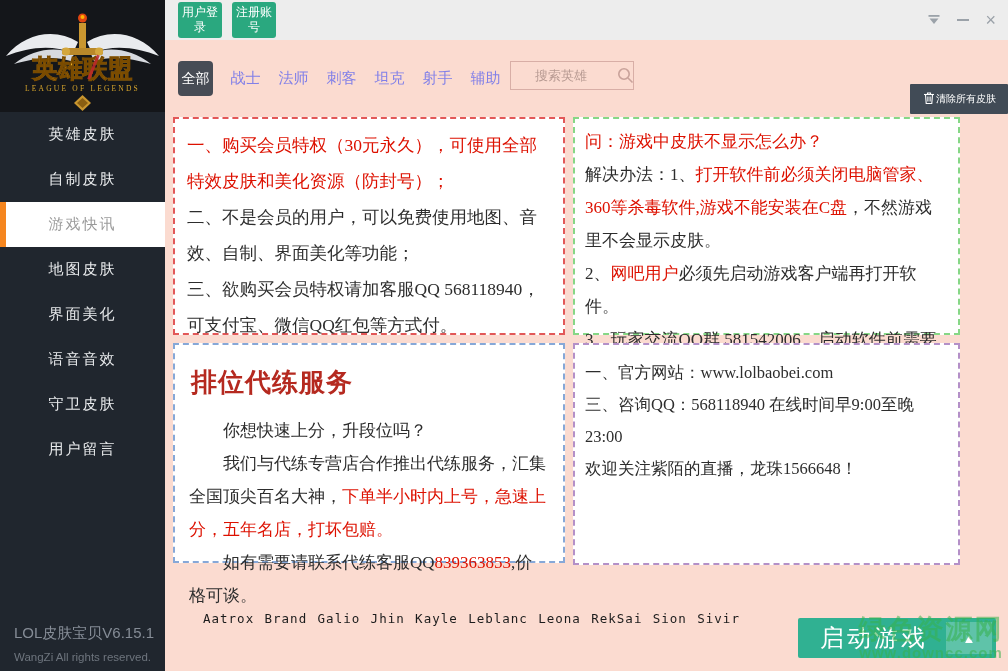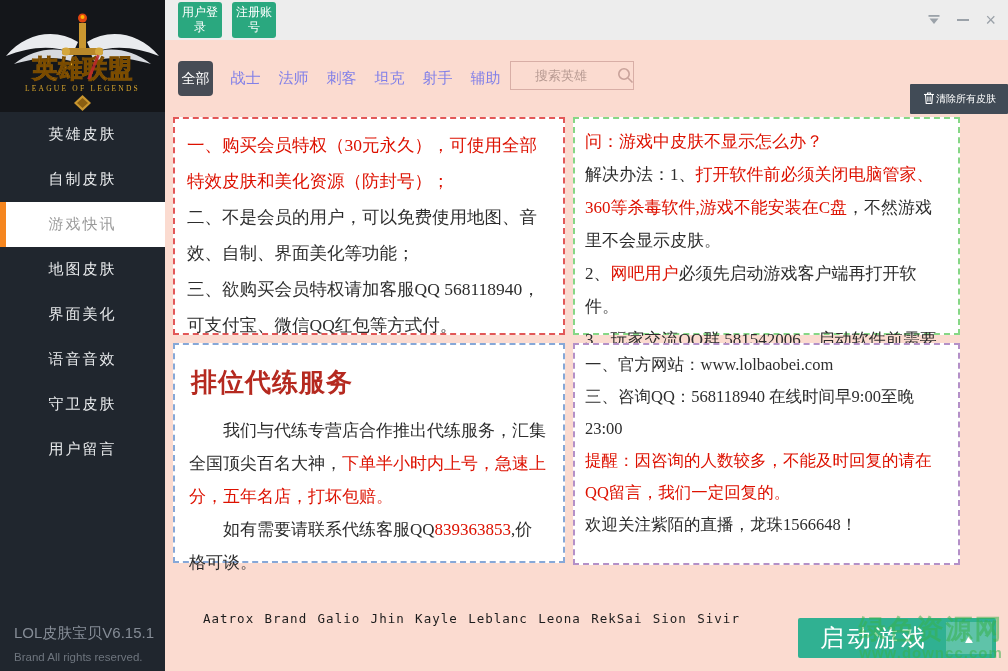--- a/index.html
+++ b/index.html
@@ -52,21 +52,21 @@
   .search-ic{margin-right:5px;display:flex;}
   .clear-btn{position:absolute;right:0;top:22px;height:30px;background:var(--clear-btn-bg);color:#fff;
     border:none;font-size:10px;display:flex;align-items:center;padding:0 12px;
     cursor:pointer;font-family:inherit;border-radius:1px;margin-top:22px;}
 
   
   .panel{position:absolute;background:#fff;}
   .panel-red{left:8px;top:77px;width:392px;height:218px;border:2px dashed var(--border-red);padding:8px 12px;}
   .panel-green{left:408px;top:77px;width:387px;height:218px;border:2px dashed var(--border-green);padding:6px 10px;}
   .panel-blue{left:8px;top:303px;width:392px;height:220px;border:2px dashed var(--border-blue);padding:16px 14px;}
-  .panel-purple{left:408px;top:303px;width:387px;height:222px;border:2px dashed var(--border-purple);padding:4px 10px;}
+  .panel-purple{left:408px;top:303px;width:387px;height:222px;border:2px dashed var(--border-purple);padding:12px 10px;}
   .panel p{font-family:"Liberation Serif","DejaVu Serif",serif;}
   .panel-red p{font-size:17.5px;line-height:36px;}
   .panel-green p{font-size:17px;line-height:33px;}
   .panel-blue p{font-size:17px;line-height:33px;}
   .panel-purple p{font-size:16.5px;line-height:32px;}
   .red{color:var(--red-text);} .dark{color:var(--dark-text);}
   .indent{text-indent:2em;}
   .boost-title{font-family:"Liberation Serif","DejaVu Serif",serif;font-size:26px;font-weight:bold;
     color:var(--boost-title);letter-spacing:1px;margin:4px 0 14px 2px;}
 
@@ -136,21 +136,21 @@
         </div>
       <div class="menu-item">
           <span>守卫皮肤</span>
         </div>
       <div class="menu-item">
           <span>用户留言</span>
         </div>
     </nav>
     <div class="sidebar-footer">
       <div class="version">LOL皮肤宝贝V6.15.1</div>
-      <div class="copyright">Brand All rights reserved.</div>
+      <div class="copyright">WangZi All rights reserved.</div>
     </div>
   </aside>
 
   <header class="topbar">
     <button class="auth-btn btn-login">用户登录</button>
     <button class="auth-btn btn-register">注册账号</button>
     <div class="win-controls">
       <span class="win-ctl">
         <svg width="14" height="12" viewBox="0 0 14 12">
             <rect x="1.5" y="1" width="11" height="1.8" fill="#9ba2a9"></rect>
@@ -207,28 +207,28 @@
 
     <section class="panel panel-green">
       <p><span class="red">问：游戏中皮肤不显示怎么办？</span></p>
       <p><span class="dark">解决办法：1、</span><span class="red">打开软件前必须关闭电脑管家、360等杀毒软件,游戏不能安装在C盘</span><span class="dark">，不然游戏里不会显示皮肤。</span></p>
       <p><span class="dark">2、</span><span class="red">网吧用户</span><span class="dark">必须先启动游戏客户端再打开软件。</span></p>
       <p><span class="dark">3、玩家交流QQ群 581542006，启动软件前需要关闭杀毒软件才能使用。</span></p>
     </section>
 
     <section class="panel panel-blue">
       <h2 class="boost-title">排位代练服务</h2>
+      <p class="indent"><span class="dark">你想快速上分，升段位吗？</span></p>
       <p class="indent"><span class="dark">我们与代练专营店合作推出代练服务，汇集全国顶尖百名大神，</span><span class="red">下单半小时内上号，急速上分，五年名店，打坏包赔。</span></p>
       <p class="indent"><span class="dark">如有需要请联系代练客服QQ</span><span class="red">839363853</span><span class="dark">,价格可谈。</span></p>
     </section>
 
     <section class="panel panel-purple">
       <p><span class="dark">一、官方网站：www.lolbaobei.com</span></p>
       <p><span class="dark">三、咨询QQ：568118940 在线时间早9:00至晚23:00</span></p>
-      <p><span class="red">提醒：因咨询的人数较多，不能及时回复的请在QQ留言，我们一定回复的。</span></p>
       <p><span class="dark">欢迎关注紫陌的直播，龙珠1566648！</span></p>
     </section>
 
     <div class="champ-row">
       <span class="champ">Aatrox</span>
       <span class="champ">Brand</span>
       <span class="champ">Galio</span>
       <span class="champ">Jhin</span>
       <span class="champ">Kayle</span>
       <span class="champ">Leblanc</span>

